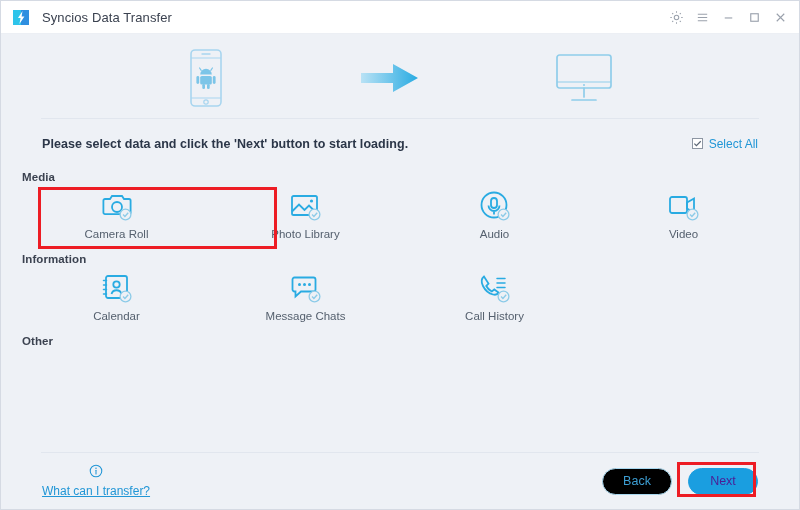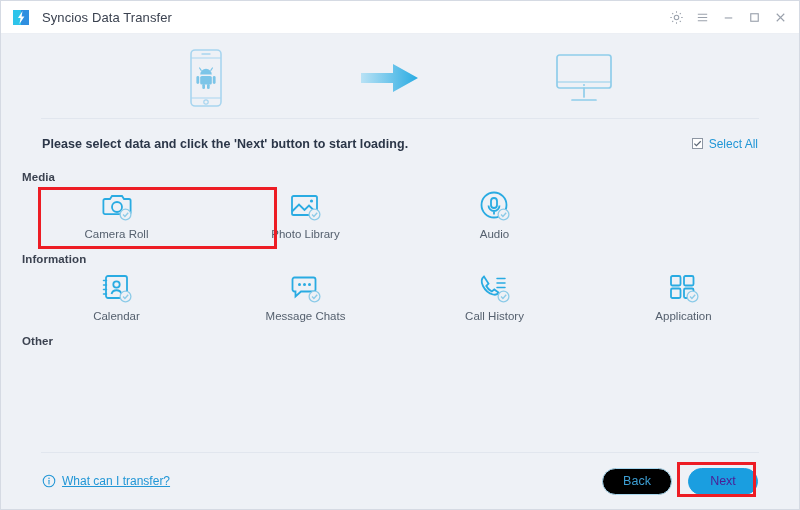--- a/index.html
+++ b/index.html
@@ -199,20 +199,21 @@
     flex: none;
     display: flex;
     align-items: center;
     padding: 0 41px;
     box-sizing: border-box;
   }
   .help-link {
     display: flex;
     align-items: center;
     gap: 6px;
+    flex-direction: column;
   }
   .info-icon { flex: none; display: block; color: #2196d6; }
   .help-text {
     font-size: 12px;
     color: #2196d6;
     text-decoration: underline;
     white-space: nowrap;
   }
   .footer-spacer { flex: 1 1 auto; }
   .btn {
@@ -377,20 +378,31 @@
             <circle cx="16" cy="16" r="12.5"></circle>
             <rect x="13" y="9" width="6" height="10" rx="3"></rect>
             <path d="M10.5 16.5a5.5 5.5 0 0 0 11 0M16 22v3.5"></path>
             <circle cx="25.5" cy="25.5" r="5.4" fill="#eef1f6" stroke="#8ccbe8" stroke-width="1.3"></circle>
             <path d="M23.1 25.6l1.8 1.8 3.3-3.6" stroke="#8ccbe8" stroke-width="1.4"></path>
           </svg>
         </div>
         <div class="tile-label">Audio</div>
       </div>
 
+      <div class="tile">
+        <div class="tile-icon">
+          <svg width="34" height="34" viewBox="0 0 34 34" fill="none" stroke="#29abe2" stroke-width="1.8">
+            <rect x="3" y="8" width="17" height="16" rx="2"></rect>
+            <path d="M20 13.5l7-4v14l-7-4z"></path>
+            <circle cx="25.5" cy="25.5" r="5.4" fill="#eef1f6" stroke="#8ccbe8" stroke-width="1.3"></circle>
+            <path d="M23.1 25.6l1.8 1.8 3.3-3.6" stroke="#8ccbe8" stroke-width="1.4"></path>
+          </svg>
+        </div>
+        <div class="tile-label">Video</div>
+      </div>
     </div>
 
     <div class="group-label">Information</div>
     <div class="grid">
 
       <div class="tile">
         <div class="tile-icon">
           <svg width="34" height="34" viewBox="0 0 34 34" fill="none" stroke="#29abe2" stroke-width="1.8">
             <rect x="6" y="5" width="21" height="22" rx="2"></rect>
             <circle cx="16.5" cy="13.5" r="3.2"></circle>
@@ -422,33 +434,20 @@
           <svg width="34" height="34" viewBox="0 0 34 34" fill="none" stroke="#29abe2" stroke-width="1.8">
             <path d="M6 5.5c-2.5 2-3 5.5-1 9.5s6 7.5 10 8.5c3 .8 4.8-.5 5.5-2l-4.2-3-2.5 2c-2-1-4.5-3.5-5.5-5.5l2.2-2.4z"></path>
             <path d="M19 7.5h8M19 12h8M19 16.5h8" stroke-width="1.5" stroke-linecap="round"></path>
             <circle cx="25.5" cy="25.5" r="5.4" fill="#eef1f6" stroke="#8ccbe8" stroke-width="1.3"></circle>
             <path d="M23.1 25.6l1.8 1.8 3.3-3.6" stroke="#8ccbe8" stroke-width="1.4"></path>
           </svg>
         </div>
         <div class="tile-label">Call History</div>
       </div>
 
-      <div class="tile">
-        <div class="tile-icon">
-          <svg width="34" height="34" viewBox="0 0 34 34" fill="none" stroke="#29abe2" stroke-width="1.8">
-            <rect x="4" y="5" width="9.5" height="9.5" rx="1.4"></rect>
-            <rect x="17" y="5" width="9.5" height="9.5" rx="1.4"></rect>
-            <rect x="4" y="17.5" width="9.5" height="9.5" rx="1.4"></rect>
-            <rect x="17" y="17.5" width="9.5" height="9.5" rx="1.4"></rect>
-            <circle cx="25.5" cy="25.5" r="5.4" fill="#eef1f6" stroke="#8ccbe8" stroke-width="1.3"></circle>
-            <path d="M23.1 25.6l1.8 1.8 3.3-3.6" stroke="#8ccbe8" stroke-width="1.4"></path>
-          </svg>
-        </div>
-        <div class="tile-label">Application</div>
-      </div>
     </div>
 
     <div class="group-label">Other</div>
     <div class="grid">
       <div></div>
         <div></div>
         <div></div>
     </div>
 
     <div class="annot" id="annot-media"></div>

